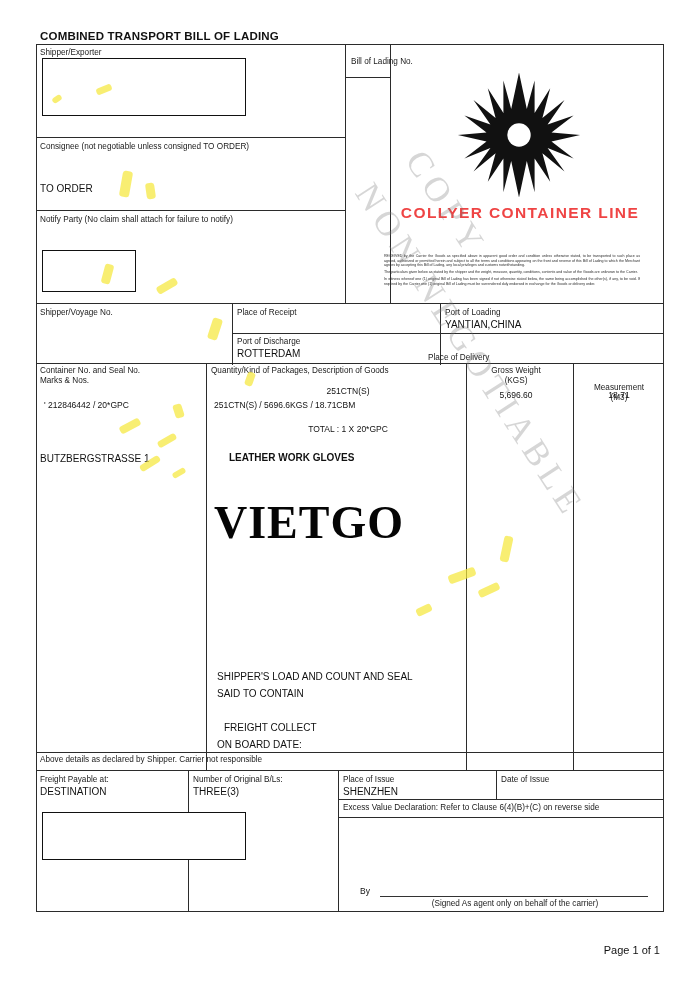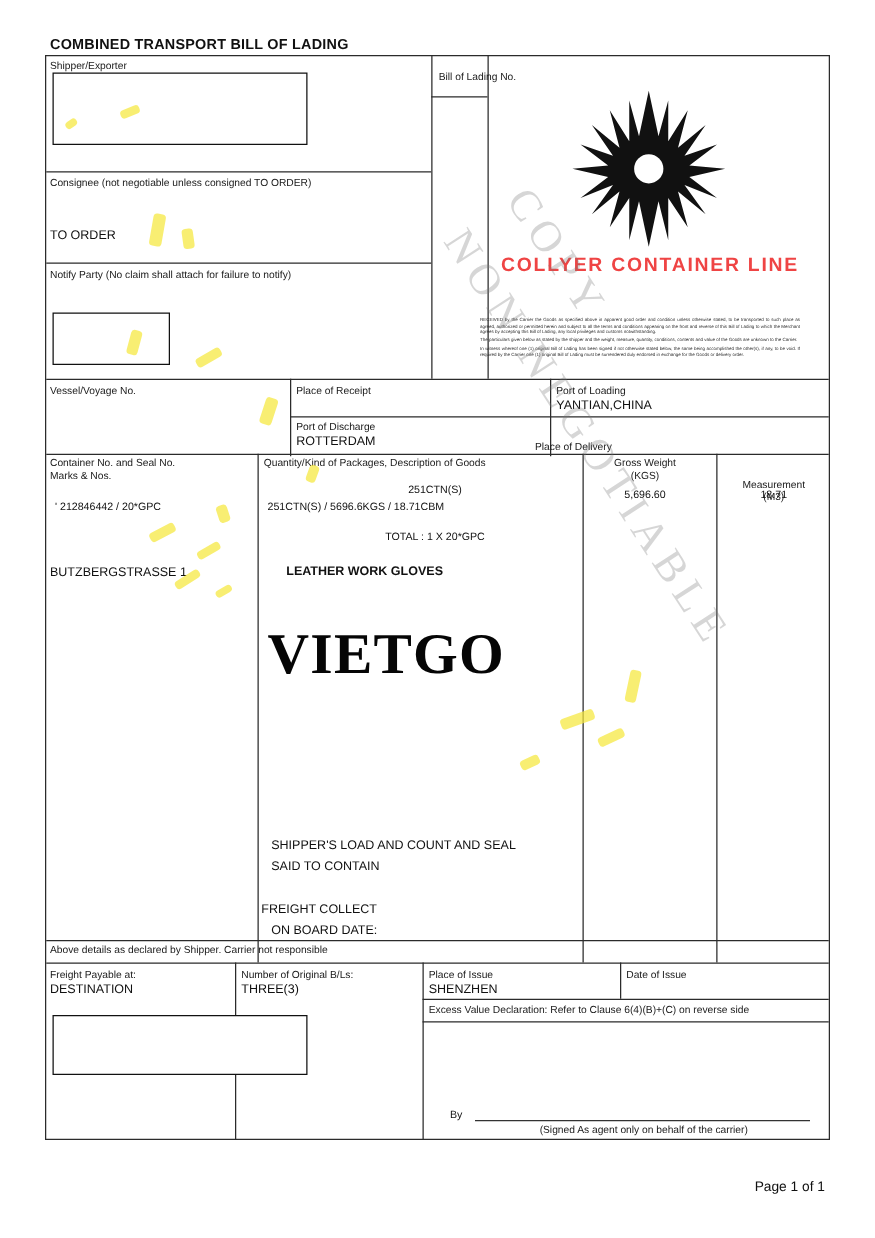--- a/index.html
+++ b/index.html
@@ -195,21 +195,21 @@
   </div>
 
   <div class="fineprint">
     <p>RECEIVED by the Carrier the Goods as specified above in apparent good order and condition unless otherwise stated, to be transported to such place as agreed, authorized or permitted herein and subject to all the terms and conditions appearing on the front and reverse of this Bill of Lading to which the Merchant agrees by accepting this Bill of Lading, any local privileges and customs notwithstanding.</p>
     <p>The particulars given below as stated by the shipper and the weight, measure, quantity, conditions, contents and value of the Goods are unknown to the Carrier.</p>
     <p>In witness whereof one (1) original Bill of Lading has been signed if not otherwise stated below, the same being accomplished the other(s), if any, to be void. If required by the Carrier one (1) original Bill of Lading must be surrendered duly endorsed in exchange for the Goods or delivery order.</p>
   </div>
 
   <div class="hline" style="left:37px; top:303px; width:626px;"></div>
 
-  <div class="cell lbl" style="left:40px; top:308px; width:200px;">Vessel/Voyage No.</div>
+  <div class="cell lbl" style="left:40px; top:308px; width:200px;">Shipper/Voyage No.</div>
   <div class="cell val" style="left:40px; top:320px; width:200px;"></div>
 
   <div class="vline" style="left:232px; top:303px; height:62px;"></div>
   <div class="cell lbl" style="left:237px; top:308px; width:120px;">Place of Receipt</div>
   <div class="cell val" style="left:237px; top:320px; width:120px;"></div>
 
   <div class="vline" style="left:440px; top:303px; height:62px;"></div>
   <div class="cell lbl" style="left:445px; top:308px; width:160px;">Port of Loading</div>
   <div class="cell val" style="left:445px; top:319px; width:180px;">YANTIAN,CHINA</div>
 
@@ -250,21 +250,21 @@
   <div class="cell val-sm" style="left:471px; top:390px; width:90px; text-align:center;">5,696.60</div>
   <div class="cell val-sm" style="left:578px; top:390px; width:82px; text-align:center;">18.71</div>
 
   <div class="cell val-sm" style="left:238px; top:424px; width:220px; text-align:center;">TOTAL : 1 X 20*GPC</div>
 
   <div class="cell val" style="left:40px; top:453px; width:165px;">BUTZBERGSTRASSE 1</div>
   <div class="cell val" style="left:229px; top:452px; width:240px;font-weight:bold;">LEATHER WORK GLOVES</div>
 
   <div class="cell val" style="left:217px; top:671px; width:300px;">SHIPPER'S LOAD AND COUNT AND SEAL</div>
   <div class="cell val" style="left:217px; top:688px; width:300px;">SAID TO CONTAIN</div>
-  <div class="cell val" style="left:209px; top:722px; width:300px;">FREIGHT COLLECT</div>
+  <div class="cell val" style="left:224px; top:722px; width:300px;">FREIGHT COLLECT</div>
   <div class="cell val" style="left:217px; top:739px; width:300px;">ON BOARD DATE:</div>
 
   <div class="hline" style="left:37px; top:752px; width:626px;"></div>
   <div class="cell lbl" style="left:40px; top:755px; width:400px;">Above details as declared by Shipper. Carrier not responsible</div>
   <div class="hline" style="left:37px; top:770px; width:626px;"></div>
 
   <div class="cell lbl" style="left:40px; top:775px; width:150px;">Freight Payable at:</div>
   <div class="cell val" style="left:40px; top:786px; width:150px;">DESTINATION</div>
 
   <div class="vline" style="left:188px; top:770px; height:142px;"></div>

